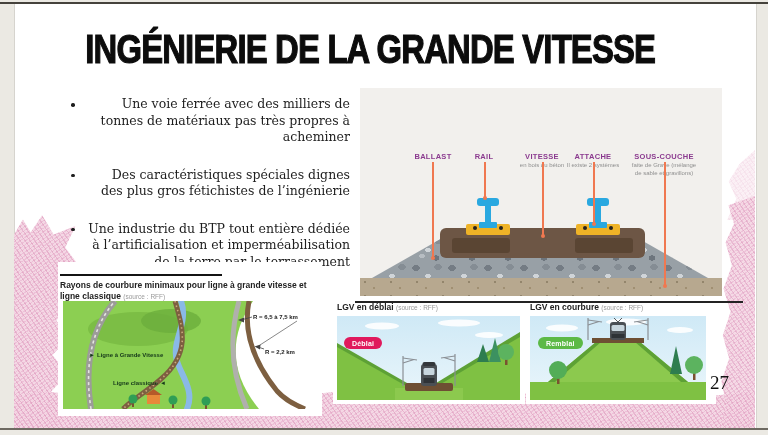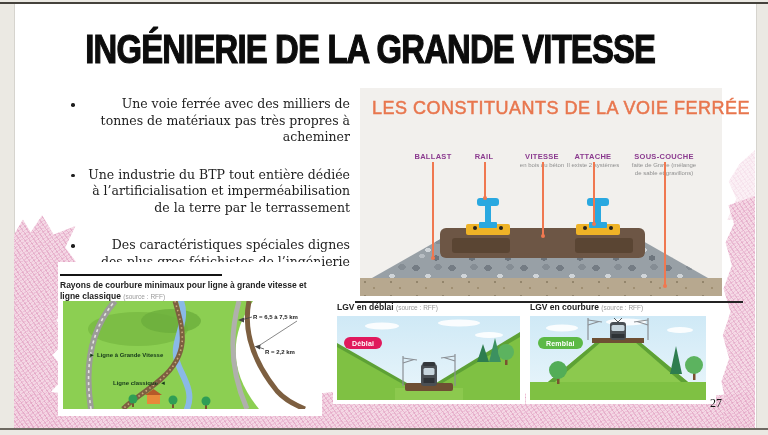--- a/index.html
+++ b/index.html
@@ -95,22 +95,22 @@
   .fig-title{font-size:8.5px;font-weight:700;color:#222;line-height:1.3;}
   .fig-src{font-size:6.5px;font-weight:400;color:#9a9a9a;}
   .curves-title{left:60px;top:280px;width:252px;}
   .lgv-title{position:absolute;left:4px;top:4px;width:180px;white-space:nowrap;}
   .figsvg{position:absolute;}
   .badge{position:absolute;color:#fff;font-size:7px;font-weight:700;letter-spacing:.2px;
     padding:2.5px 8px;border-radius:8px;}
   .badge-deblai{left:11px;top:39px;background:#e0195c;}
   .badge-remblai{left:12px;top:39px;background:#5cb946;}
 
-  .pagenum{left:710px;top:396px;width:40px;font-family:"Liberation Serif",serif;
-    font-size:12px;color:#121212;}
+  .pagenum{left:710px;top:372px;width:40px;font-family:"Liberation Serif",serif;
+    font-size:19px;color:#121212;}
 
   svg text{font-family:"Liberation Sans",sans-serif;}
 </style>
 </head>
 <body>
 
 <div id="stage">
 
   <div class="abs slide"></div>
   <div class="abs top-line"></div>
@@ -119,26 +119,25 @@
   <div class="abs pink pink-bottom"></div>
   <div class="abs pink pink-right-fade pink"></div>
   <div class="abs pink pink-right"></div>
 
   <div class="abs title-wrap">
     <span class="title-inner">INGÉNIERIE DE LA GRANDE VITESSE</span>
   </div>
 
   <ul class="abs bullets">
     <li><span class="dot"></span><span>Une voie ferrée avec des milliers de tonnes de matériaux pas très propres à acheminer</span></li>
+    <li><span class="dot"></span><span>Des caractéristiques spéciales dignes des plus gros fétichistes de l’ingénierie</span></li>
     <li><span class="dot"></span><span>Une industrie du BTP tout entière dédiée à l’artificialisation et imperméabilisation de la terre par le terrassement</span></li>
-    <li><span class="dot"></span><span>Des caractéristiques spéciales dignes des plus gros fétichistes de l’ingénierie</span></li>
   </ul>
 
   <div class="abs panel">
-    <div class="abs info-title">LES CONSTITUANTS DE LA VOIE FERRÉE</div>
 
     <div class="abs comp c0">
       <div class="nm">BALLAST</div>
     </div>
     <div class="abs comp c1">
       <div class="nm">RAIL</div>
     </div>
     <div class="abs comp c2">
       <div class="nm">VITESSE</div>
       <div class="nt">en bois ou béton</div>

